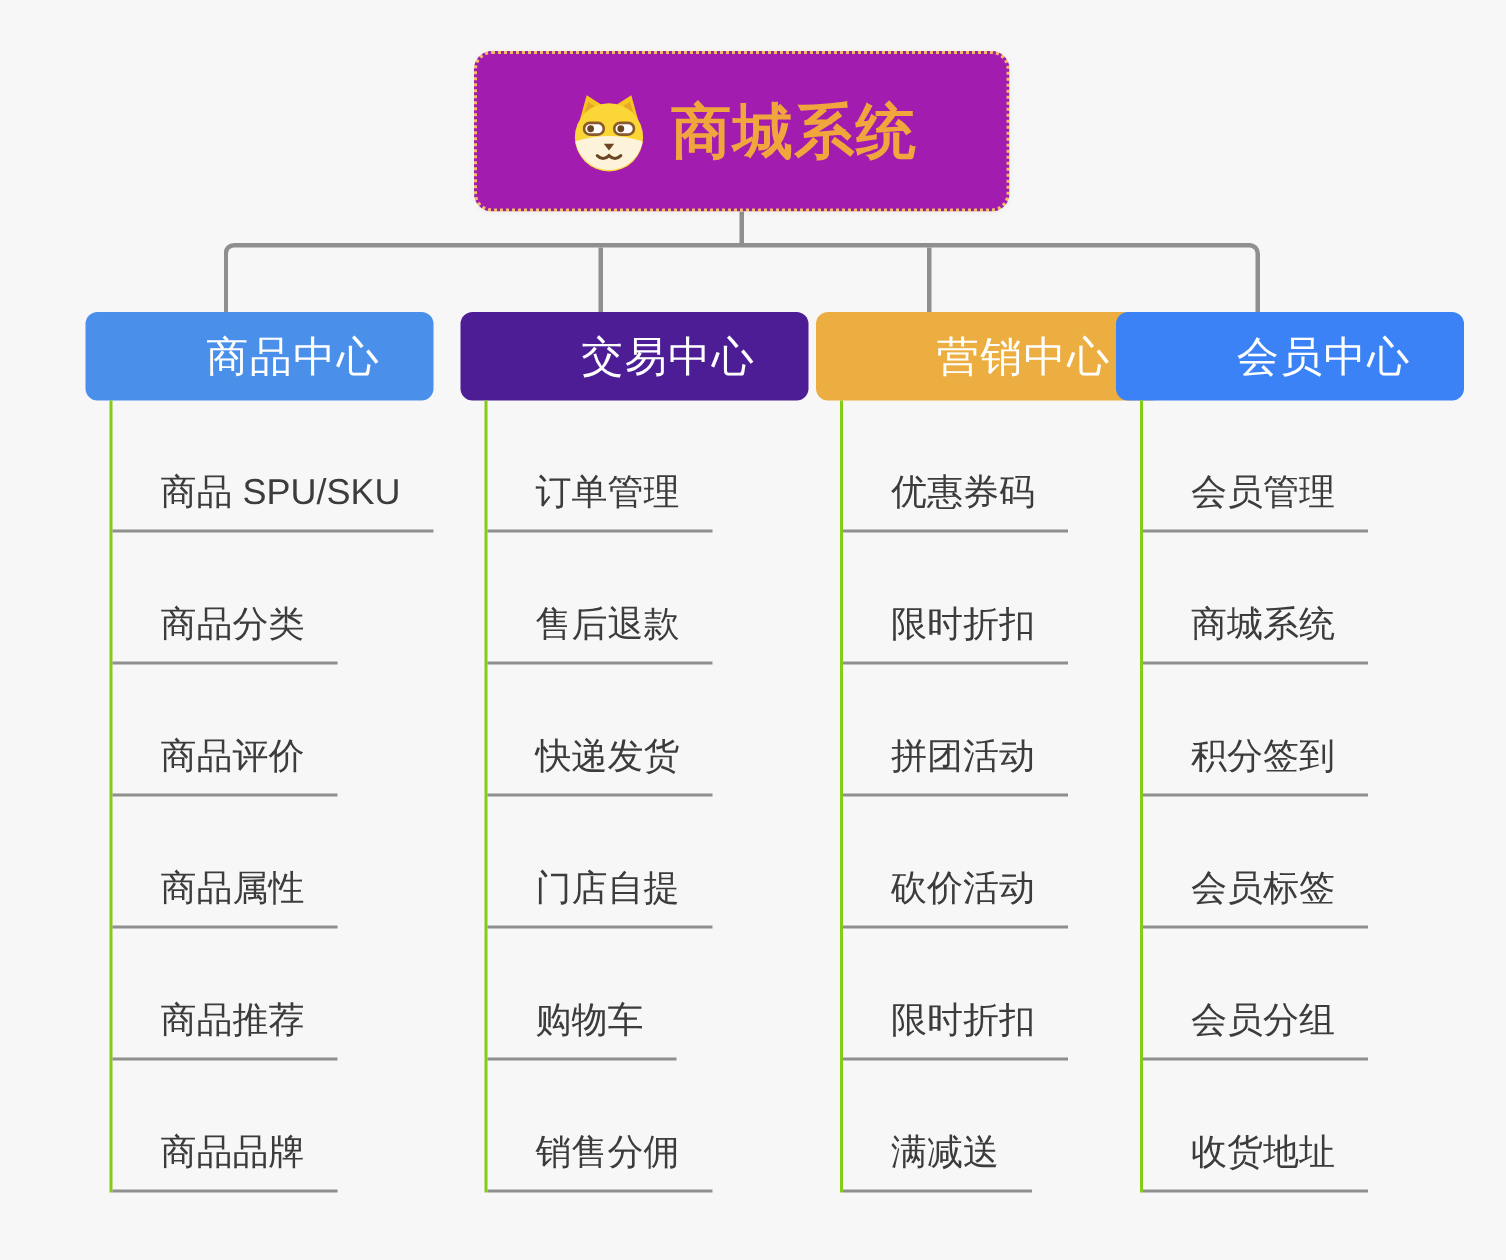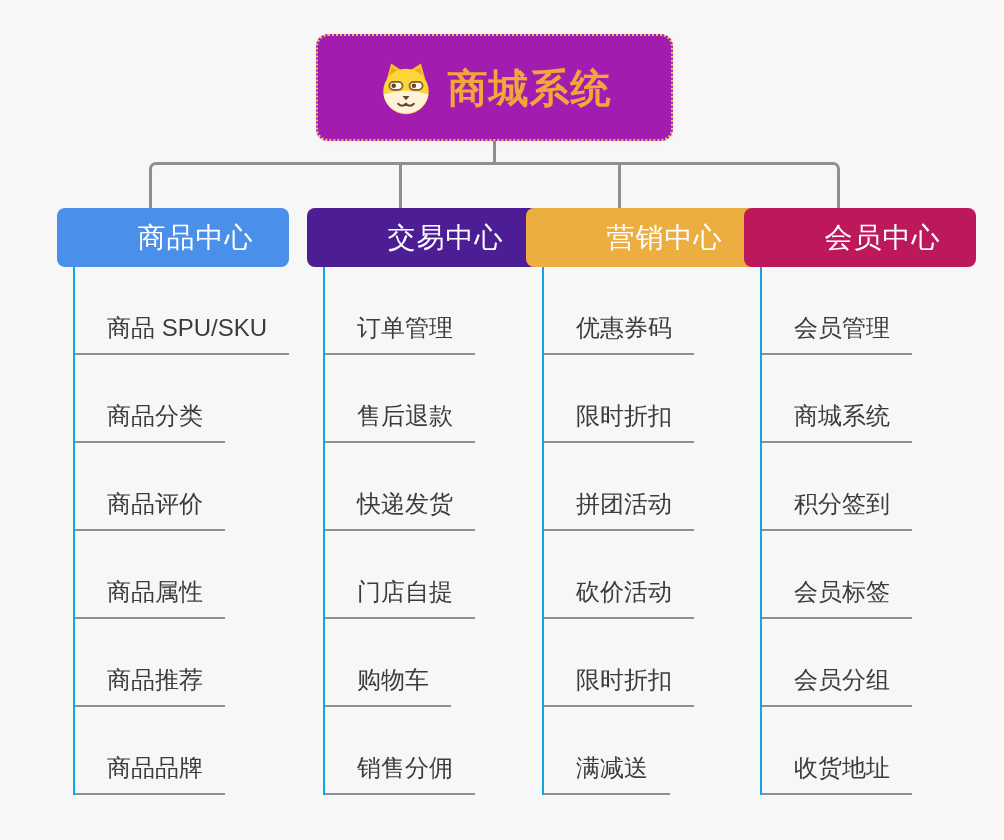--- a/index.html
+++ b/index.html
@@ -41,34 +41,34 @@
   .branch{position:absolute;top:208px;}
   .branch-header{
     width:187px;height:59px;border-radius:8px;
     display:flex;align-items:center;justify-content:center;
     color:#ffffff;font-size:28px;letter-spacing:1px;white-space:nowrap;
     cursor:pointer;
     padding-left:45px;
   }
   .branch-items{
     margin-left:16px;
-    border-left:2px solid #0ea5e9;
+    border-left:2px solid #84cc16;
     width:fit-content;
   }
   .sub-item{
     height:88px;
     display:flex;align-items:flex-end;
     padding:0 22px 9px 32px;
     border-bottom:2px solid #8f8f8f;
     width:fit-content;min-width:120px;
     box-sizing:border-box;
     font-size:24px;color:#3c3c3c;white-space:nowrap;
     cursor:pointer;
   }
-  .b0{left:57px;}  .b1{left:307px;}  .b2{left:526px;}  .b3{left:744px;}
+  .b0{left:57px;}  .b1{left:307px;}  .b2{left:544px;}  .b3{left:744px;}
 </style>
 </head>
 <body>
 
 <div class="canvas">
 
   <div class="line stem"></div>
   <div class="bus"></div>
   <div class="line drop-1"></div>
   <div class="line drop-2"></div>
@@ -121,21 +121,21 @@
       <div class="sub-item">优惠券码</div>
       <div class="sub-item">限时折扣</div>
       <div class="sub-item">拼团活动</div>
       <div class="sub-item">砍价活动</div>
       <div class="sub-item">限时折扣</div>
       <div class="sub-item">满减送</div>
     </div>
   </div>
 
   <div class="branch b3">
-    <div class="branch-header" style="background-color: #be185d;">会员中心</div>
+    <div class="branch-header" style="background-color: #3b82f6;">会员中心</div>
     <div class="branch-items">
       <div class="sub-item">会员管理</div>
       <div class="sub-item">商城系统</div>
       <div class="sub-item">积分签到</div>
       <div class="sub-item">会员标签</div>
       <div class="sub-item">会员分组</div>
       <div class="sub-item">收货地址</div>
     </div>
   </div>
 

